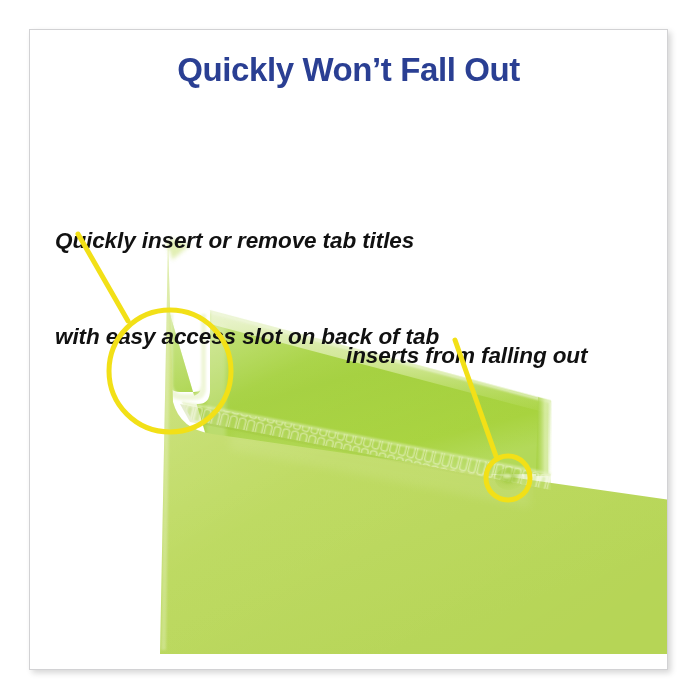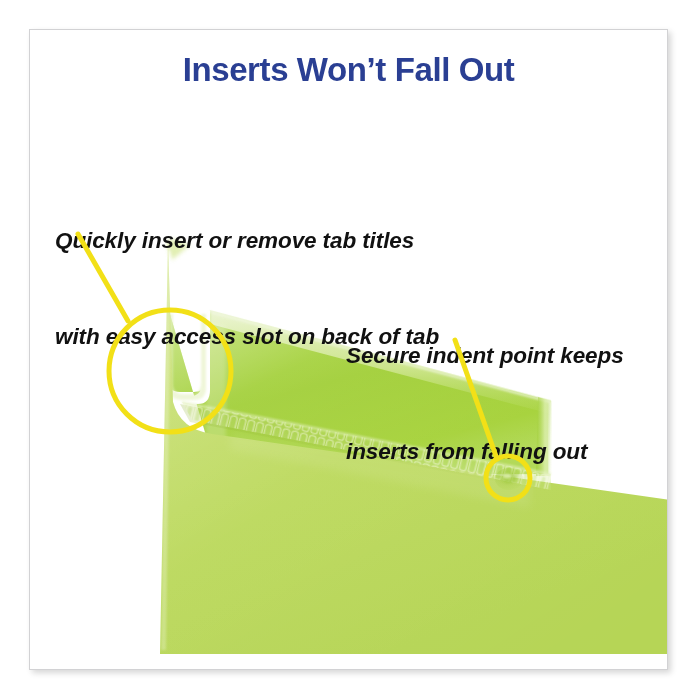--- a/index.html
+++ b/index.html
@@ -269,29 +269,28 @@
 
       <g>
         <ellipse cx="479" cy="449" rx="14" ry="11" fill="url(#indentGrad)"></ellipse>
         <ellipse cx="479" cy="448" rx="7" ry="5.2" fill="#93c327" opacity="0.45" filter="url(#blur1)"></ellipse>
         <ellipse cx="477" cy="446" rx="4" ry="2.6" fill="#e7f4bd" opacity="0.7" filter="url(#blur1)"></ellipse>
       </g>
 
       <path d="M 200,420 L 500,478 L 500,446 L 200,400 Z" fill="#ffffff" opacity="0.08" filter="url(#blur4)"></path>
     </svg>
 
-    <div id="page-title">Inserts Won’t Fall Out</div>
+    <div id="page-title">Quickly Won’t Fall Out</div>
 
     <div class="callout" id="callout-slot">
       <div>Quickly insert or remove tab titles</div>
       <div>with easy access slot on back of tab</div>
     </div>
 
     <div class="callout" id="callout-indent">
-      <div>Secure indent point keeps</div>
       <div>inserts from falling out</div>
     </div>
 
   </div>
 
   <svg id="annotations" viewBox="0 0 700 700">
     <g id="anno-group" fill="none" stroke-linecap="round">
         <line x1="78" y1="234" x2="128" y2="321" stroke="#f2e017" stroke-width="5" stroke-linecap="round"></line>
         <line x1="455" y1="340" x2="497" y2="459" stroke="#f2e017" stroke-width="5" stroke-linecap="round"></line>
         <circle cx="170" cy="371" r="61" stroke="#f2e017" stroke-width="5" fill="none"></circle>

